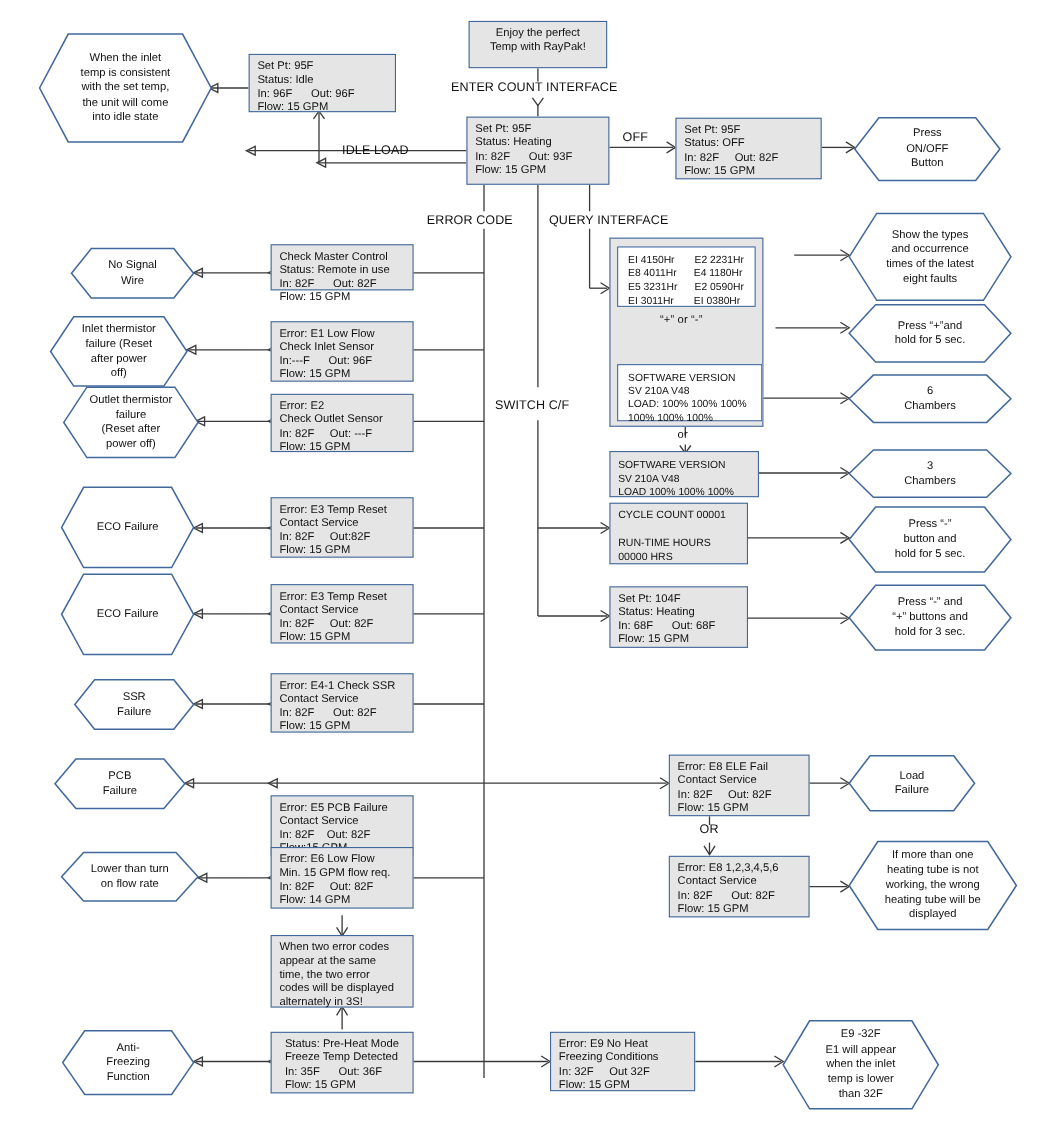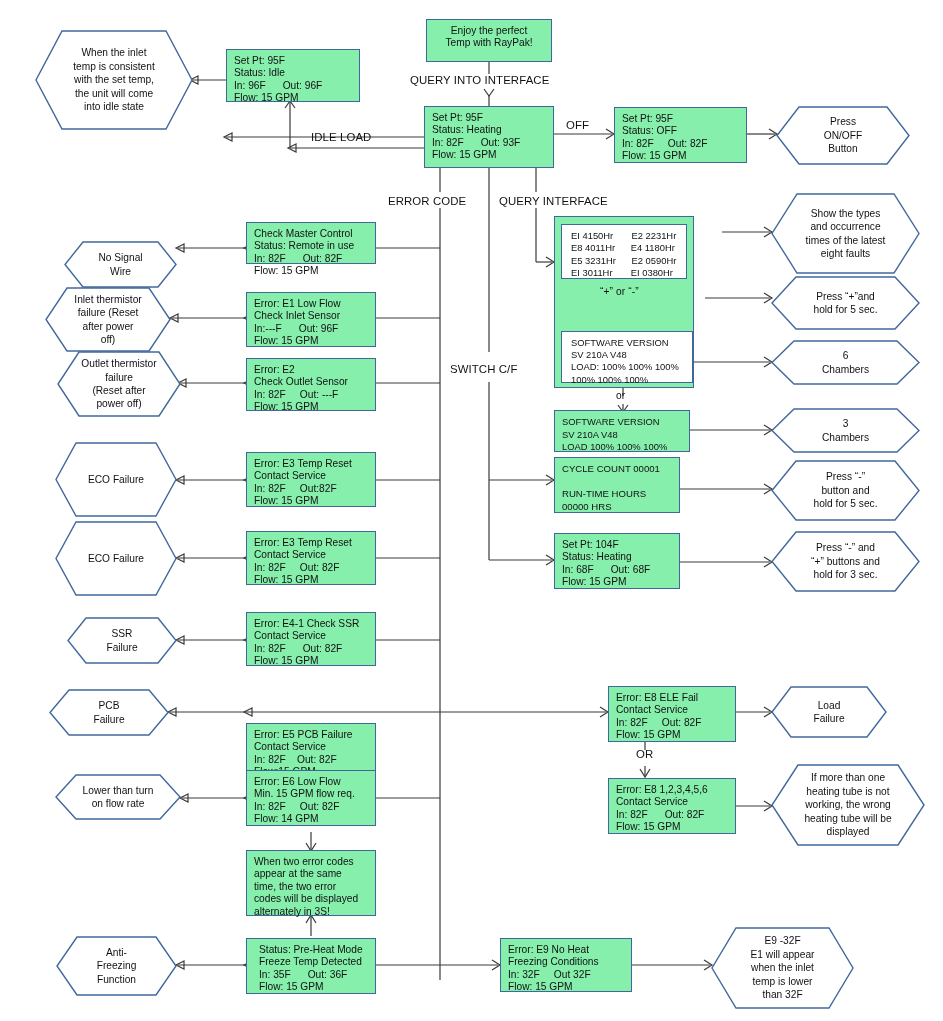--- a/index.html
+++ b/index.html
@@ -1,18 +1,18 @@
 <!DOCTYPE html>
 <html><head>
 <meta charset="utf-8">
 <style>
   html,body{margin:0;padding:0;background:#ffffff;}
   body{font-family:"Liberation Sans","DejaVu Sans",sans-serif;}
   #canvas{position:relative;width:943px;height:1021px;background:#fff;overflow:hidden;}
-  .box{position:absolute;border:1.4px solid #41689c;background:#86efac;box-sizing:border-box;
+  .box{position:absolute;border:1.4px solid #41689c;background:#e5e5e5;box-sizing:border-box;
        color:#111;font-size:10.2px;line-height:12.4px;padding:5px 0 0 7px;white-space:pre;}
   .box.dbl{border:1.4px solid #41689c;padding:0;}
   .inner{position:absolute;border:1.4px solid #41689c;box-sizing:border-box;background:#fff;
          padding:5px 0 0 9px;white-space:pre;font-size:10.2px;line-height:12.6px;color:#111;}
   .hex{position:absolute;box-sizing:border-box;}
   .hex svg{position:absolute;left:0;top:0;overflow:visible;}
   .hex .htxt{position:absolute;left:0;top:0;width:100%;height:100%;display:flex;
              flex-direction:column;align-items:center;justify-content:center;
              font-size:10.2px;line-height:13.4px;color:#111;text-align:center;white-space:pre;}
   .lbl{position:absolute;font-size:11.4px;color:#111;white-space:pre;letter-spacing:.1px;}
@@ -144,21 +144,21 @@
     <line x1="645" y1="766" x2="645" y2="776"></line>
     <polyline points="640,769 645,777 650,769"></polyline>
 
     <polyline points="712,806 770,806"></polyline>
       <polyline points="764,801 772,806 764,811"></polyline>
 
     <polyline points="632,965 710,965"></polyline>
       <polyline points="704,960 712,965 704,970"></polyline>
   </svg>
 
-  <div class="lbl" style="left:410px;top:74px;">QUERY INTO INTERFACE</div>
+  <div class="lbl" style="left:410px;top:74px;">ENTER COUNT INTERFACE</div>
   <div class="lbl" style="left:311px;top:131px;">IDLE LOAD</div>
   <div class="lbl" style="left:566px;top:119px;">OFF</div>
   <div class="lbl" style="left:388px;top:195px;">ERROR CODE</div>
   <div class="lbl" style="left:499px;top:195px;">QUERY INTERFACE</div>
   <div class="lbl" style="left:450px;top:363px;">SWITCH C/F</div>
   <div class="lbl sm" style="left:616px;top:390px;">or</div>
   <div class="lbl" style="left:636px;top:748px;">OR</div>
 
   <div class="box" style="left:426px;top:19px;width:126px;height:43px;text-align:center;padding-left:0;">Enjoy the perfect
 Temp with RayPak!</div>
@@ -323,21 +323,21 @@
 
   <div class="hex" style="left:772px;top:532px;width:147px;height:59px;">
     <svg width="147" height="59" viewBox="0 0 147 59">
         <polygon points="24,0 123,0 147,29.5 123,59 24,59 0,29.5" fill="#fff" stroke="#41689c" stroke-width="1.4"></polygon>
       </svg>
     <div class="htxt">Press “-” and
 “+” buttons and
 hold for 3 sec.</div>
   </div>
 
-  <div class="hex" style="left:65px;top:242px;width:111px;height:45px;">
+  <div class="hex" style="left:65px;top:226px;width:111px;height:45px;">
     <svg width="111" height="45" viewBox="0 0 111 45">
         <polygon points="18,0 93,0 111,22.5 93,45 18,45 0,22.5" fill="#fff" stroke="#41689c" stroke-width="1.4"></polygon>
       </svg>
     <div class="htxt">No Signal
 Wire</div>
   </div>
 
   <div class="hex" style="left:46px;top:288px;width:124px;height:63px;">
     <svg width="124" height="63" viewBox="0 0 124 63">
         <polygon points="21,0 103,0 124,31.5 103,63 21,63 0,31.5" fill="#fff" stroke="#41689c" stroke-width="1.4"></polygon>

